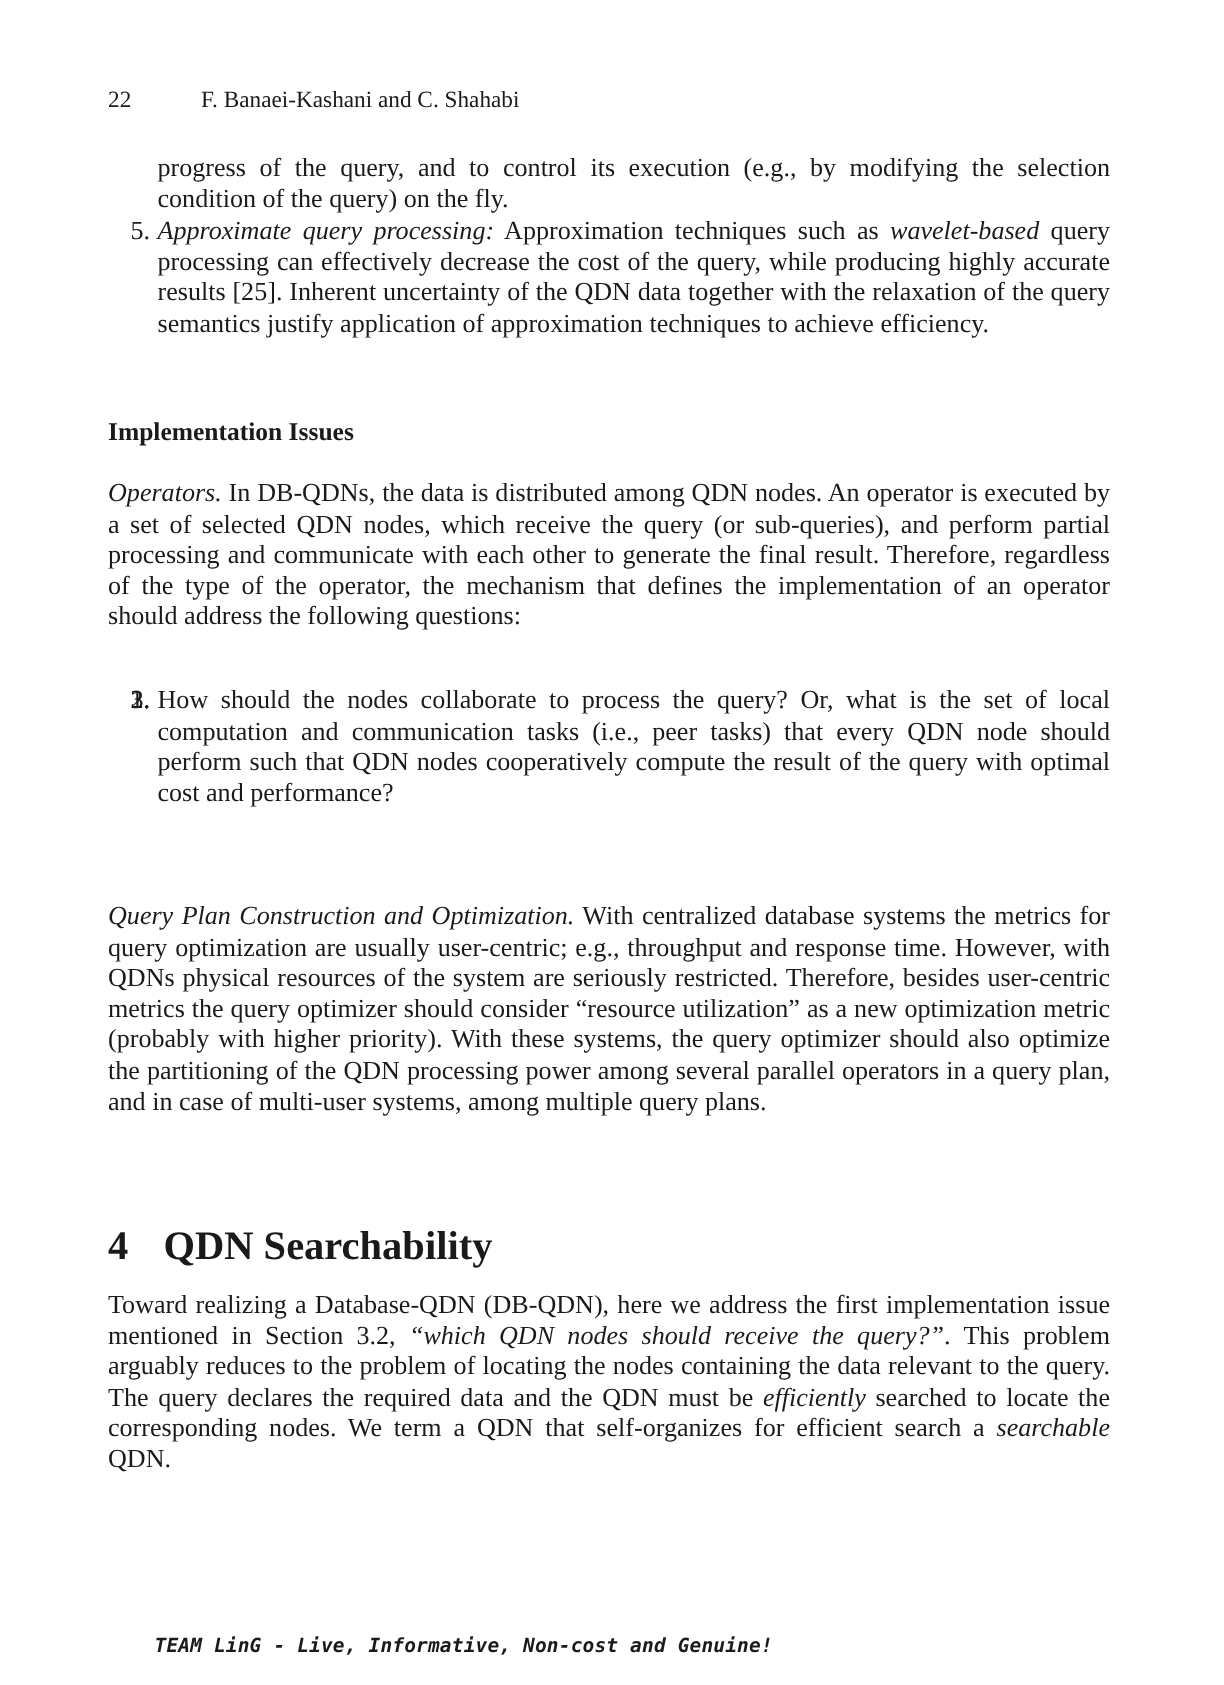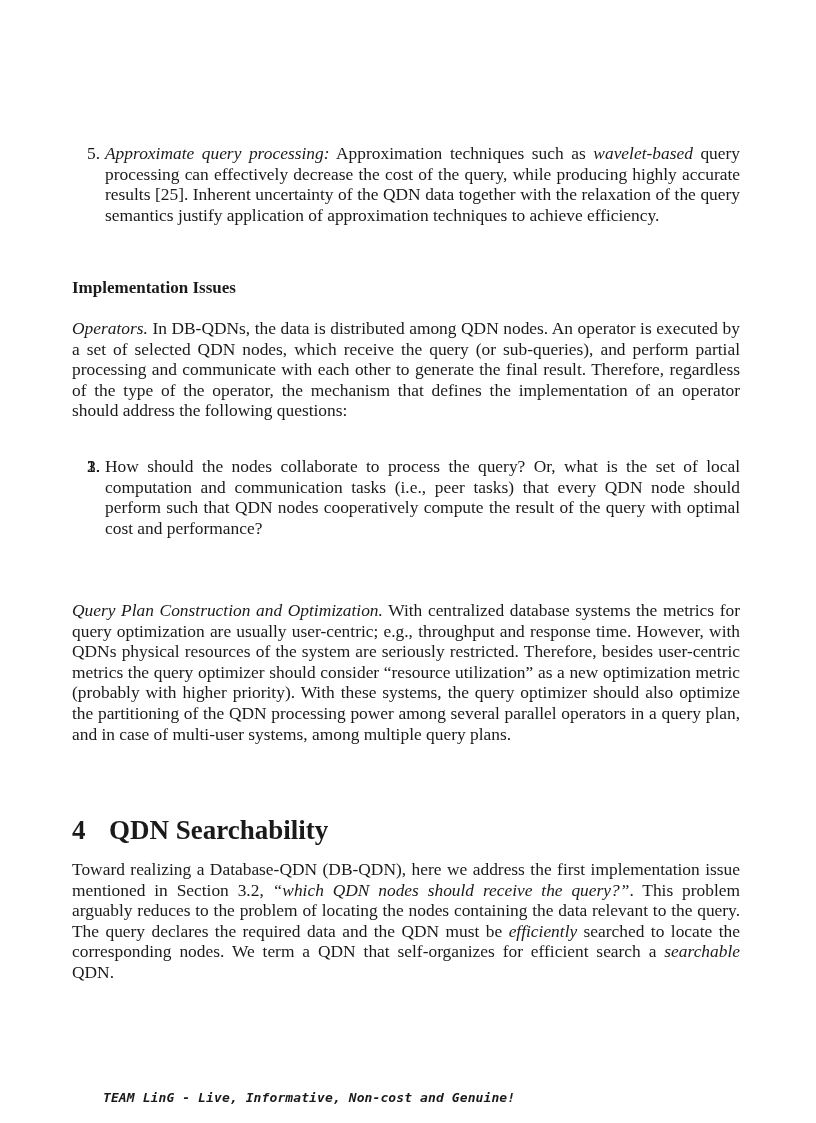--- a/index.html
+++ b/index.html
@@ -18,21 +18,27 @@
   h2.section .snum { display: inline-block; width: 37px; }
   .footer { position: absolute; left: 103px; top: 1090px; font-family: "DejaVu Sans Mono", "Liberation Mono", monospace;
             font-style: italic; font-weight: bold; font-size: 13px; letter-spacing: 0.1px; }
   i { font-style: italic; }
 </style>
 </head>
 <body>
 
 <div class="page">
 
+  <div class="header">
+    <span class="pnum">22</span><span>F. Banaei-Kashani and C. Shahabi</span>
+  </div>
 
+  <div class="indent-block text" style="top:101px;">
+    <div>progress of the query, and to control its execution (e.g., by modifying the selection condition of the query) on the fly.</div>
+  </div>
 
   <div class="indent-block text" style="top:143px;">
     <div class="list-item">
       <span class="list-num">5.</span>
       <span><i>Approximate query processing:</i><span> Approximation techniques such as </span><i>wavelet-based</i><span> query processing can effectively decrease the cost of the query, while producing highly accurate results [25]. Inherent uncertainty of the QDN data together with the relaxation of the query semantics justify application of approximation techniques to achieve efficiency.</span></span>
     </div>
   </div>
 
   <h3 class="subhead">Implementation Issues</h3>
 

